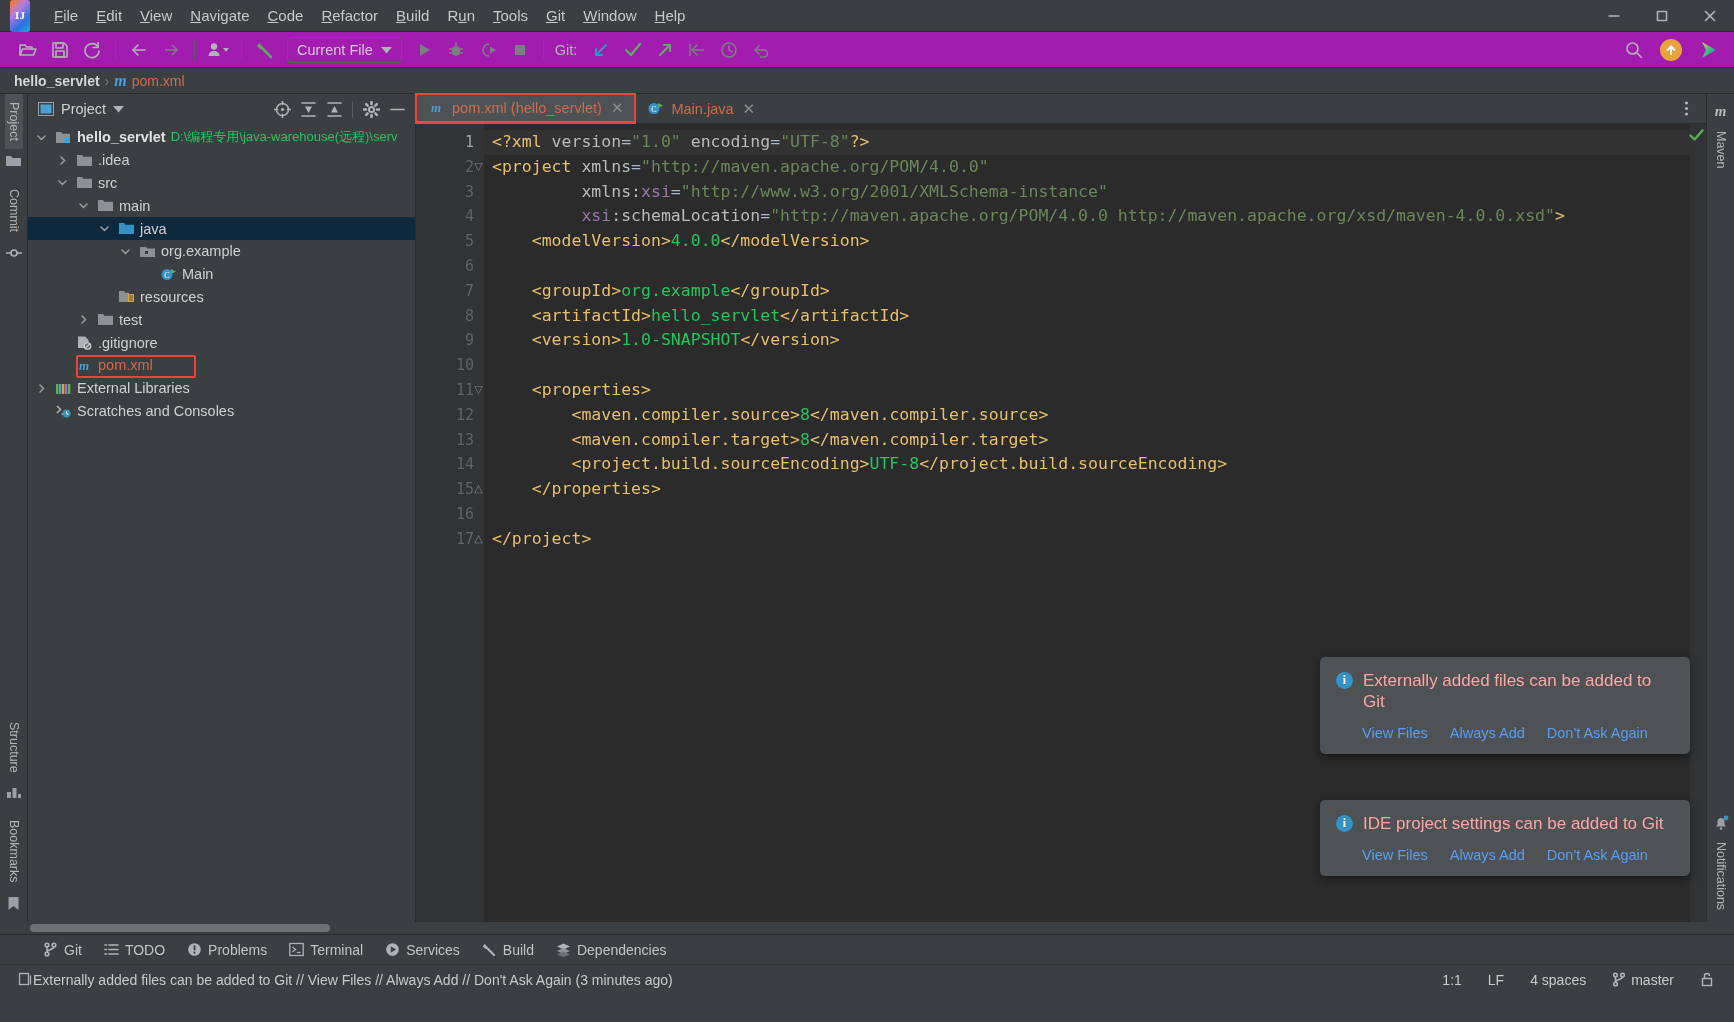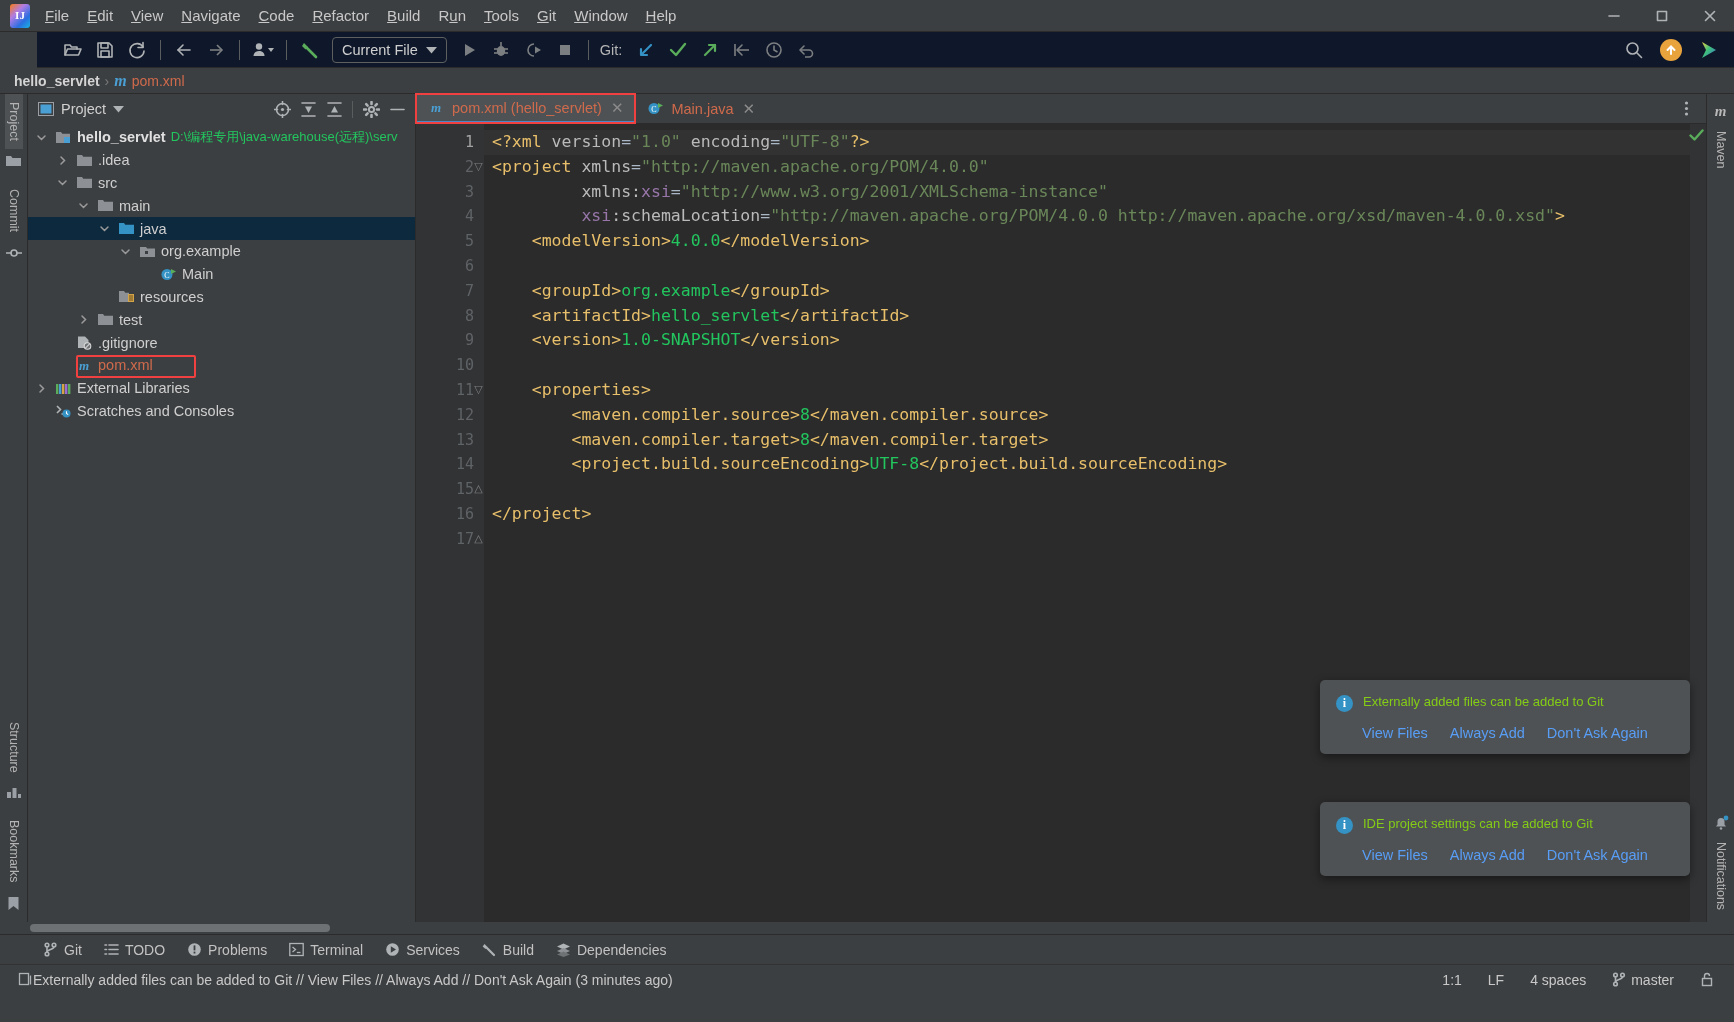--- a/index.html
+++ b/index.html
@@ -13,21 +13,21 @@
   #app { position: relative; width: 1734px; height: 1022px; }
 
   
   .titlebar {
     height: 32px; background: #3c3f41;
     display: flex; align-items: center;
     border-bottom: 1px solid #2b2b2b;
     position: relative;
   }
   .ij-logo {
-    width: 20px; height: 24px; margin-left: 10px; margin-right: 6px;
+    width: 20px; height: 32px; margin-left: 10px; margin-right: 15px;
     border-radius: 3px;
     background: linear-gradient(135deg,#f97a12 0%,#b07ce4 35%,#2a6fe0 70%,#1bb4e0 100%);
     display: flex; align-items: center; justify-content: center;
     font-size: 11px; font-weight: bold; color: #fff;
     font-family: "Liberation Serif", serif; line-height: 1;
   }
   .menu { display: flex; align-items: center; }
   .menu-item {
     font-size: 15px; color: #c8c8c8; padding: 4px 9px;
     cursor: default; white-space: nowrap;
@@ -38,22 +38,22 @@
     font-size: 14.5px; color: #c0c0c0; pointer-events: none;
   }
   .win-buttons { position: absolute; right: 0; top: 0; display: flex; height: 32px; }
   .win-btn {
     width: 48px; height: 32px; display: flex; align-items: center; justify-content: center;
     color: #c9c9c9;
   }
 
   
   .toolbar {
-    height: 36px; background: #0f172a; display: flex; align-items: center;
-    padding: 0 20px; border-bottom: 1px solid #2b2b2b; position: relative; margin-left: 37px;
+    height: 36px; background: #a21caf; display: flex; align-items: center;
+    padding: 0 12px; border-bottom: 1px solid #2b2b2b; position: relative;
   }
   .tb-icon {
     width: 28px; height: 26px; display: flex; align-items: center; justify-content: center;
     margin: 0 2px; border-radius: 3px;
   }
   .tb-sep { width: 1px; height: 20px; background: #5a5d5e; margin: 0 7px; }
   .runconfig {
     height: 26px; border: 1px solid #5e6060; border-radius: 4px;
     display: flex; align-items: center; gap: 8px; padding: 0 9px;
     font-size: 14.5px; color: #cfcfcf; margin: 0 6px;
@@ -171,21 +171,21 @@
   }
   .check-mark { position: absolute; right: 2px; top: 4px; }
 
   
   .notif {
     position: absolute; background: #4e5254; border-radius: 5px;
     padding: 14px 18px 13px 16px; width: 370px;
     box-shadow: 0 3px 10px rgba(0,0,0,.45);
   }
   .notif-head { display: flex; align-items: flex-start; gap: 10px; }
-  .notif-text { font-size: 13px; color: #84cc16; line-height: 1.2; }
+  .notif-text { font-size: 17px; color: #fca5a5; line-height: 1.2; }
   .notif-actions { display: flex; gap: 22px; margin-top: 13px; padding-left: 26px; }
   .notif-link { font-size: 14.5px; color: #589df6; cursor: pointer; }
   .info-dot {
     width: 17px; height: 17px; border-radius: 50%; background: #3592c4;
     color: #fff; font-size: 12px; font-weight: bold; display:flex;
     align-items:center; justify-content:center; flex: 0 0 17px; margin-top: 1px;
     font-family: "Liberation Serif", serif;
   }
 
   
@@ -762,20 +762,21 @@
             <div class="cline"><span class="txt">    </span><span class="tag">&lt;modelVersion&gt;</span><span class="val">4.0.0</span><span class="tag">&lt;/modelVersion&gt;</span></div>
             <div class="cline">&nbsp;</div>
             <div class="cline"><span class="txt">    </span><span class="tag">&lt;groupId&gt;</span><span class="val">org.example</span><span class="tag">&lt;/groupId&gt;</span></div>
             <div class="cline"><span class="txt">    </span><span class="tag">&lt;artifactId&gt;</span><span class="val">hello_servlet</span><span class="tag">&lt;/artifactId&gt;</span></div>
             <div class="cline"><span class="txt">    </span><span class="tag">&lt;version&gt;</span><span class="val">1.0-SNAPSHOT</span><span class="tag">&lt;/version&gt;</span></div>
             <div class="cline">&nbsp;</div>
             <div class="cline"><span class="txt">    </span><span class="tag">&lt;properties&gt;</span></div>
             <div class="cline"><span class="txt">        </span><span class="tag">&lt;maven.compiler.source&gt;</span><span class="val">8</span><span class="tag">&lt;/maven.compiler.source&gt;</span></div>
             <div class="cline"><span class="txt">        </span><span class="tag">&lt;maven.compiler.target&gt;</span><span class="val">8</span><span class="tag">&lt;/maven.compiler.target&gt;</span></div>
             <div class="cline"><span class="txt">        </span><span class="tag">&lt;project.build.sourceEncoding&gt;</span><span class="val">UTF-8</span><span class="tag">&lt;/project.build.sourceEncoding&gt;</span></div>
+            <div class="cline"><span class="txt">    </span><span class="tag">&lt;/properties&gt;</span></div>
             <div class="cline">&nbsp;</div>
             <div class="cline"><span class="tag">&lt;/project&gt;</span></div>
           </div>
         <div class="check-strip">
           <div class="check-mark">
             <svg width="15" height="15" viewBox="0 0 15 15">
                 <polyline points="1.5,7.5 5.5,11.5 13.5,2.5" stroke="#5aad5a" stroke-width="2.4" fill="none" stroke-linecap="round" stroke-linejoin="round"></polyline>
               </svg>
           </div>
         </div>

